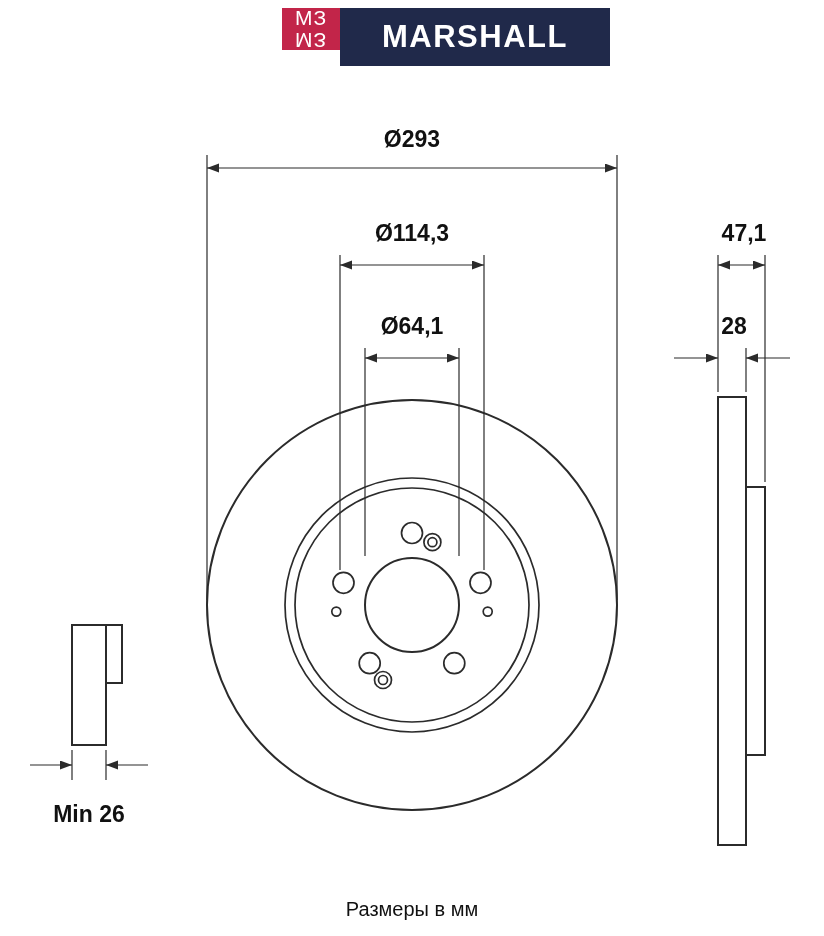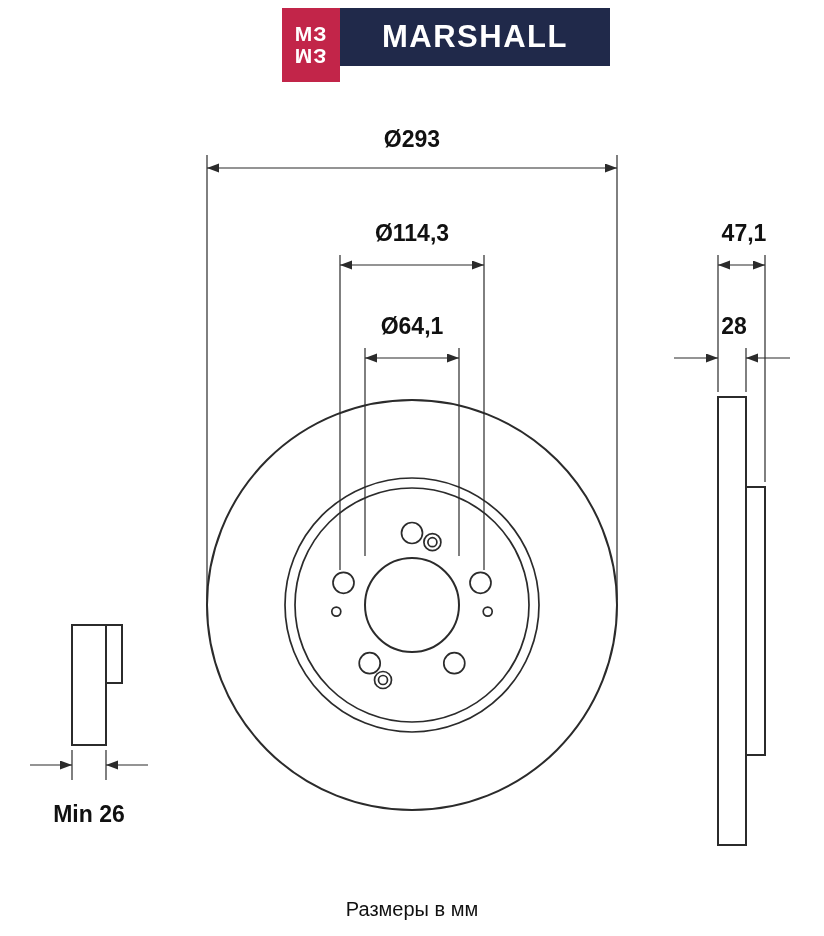--- a/index.html
+++ b/index.html
@@ -8,23 +8,23 @@
     --logo-red:#c22549;
     --logo-navy:#20294a;
   }
   html,body{margin:0;padding:0;}
   body{
     width:824px;height:936px;background:#ffffff;position:relative;overflow:hidden;
     font-family:"Liberation Sans", sans-serif;
   }
   .logo{position:absolute;left:282px;top:8px;display:flex;}
   .logo-mark{
-    width:58px;height:74px;background:var(--logo-red);color:#fff;
+    width:58px;height:42px;background:var(--logo-red);color:#fff;
     display:flex;flex-direction:column;align-items:center;justify-content:center;
-    font-weight:bold;
+    font-weight:normal;
   }
   .mark-row{font-size:21px;line-height:22px;letter-spacing:1px;}
   .mark-row.flip{transform:scaleY(-1);}
   .logo-brand{
     height:58px;background:var(--logo-navy);color:#fff;display:flex;align-items:center;
     padding:0 42px;font-size:31px;font-weight:bold;letter-spacing:1.5px;
   }
   svg{position:absolute;left:0;top:0;}
   svg text{font-family:"Liberation Sans", sans-serif;font-weight:700;fill:var(--ink);}
   .dim-label{font-size:23px;text-anchor:middle;}

